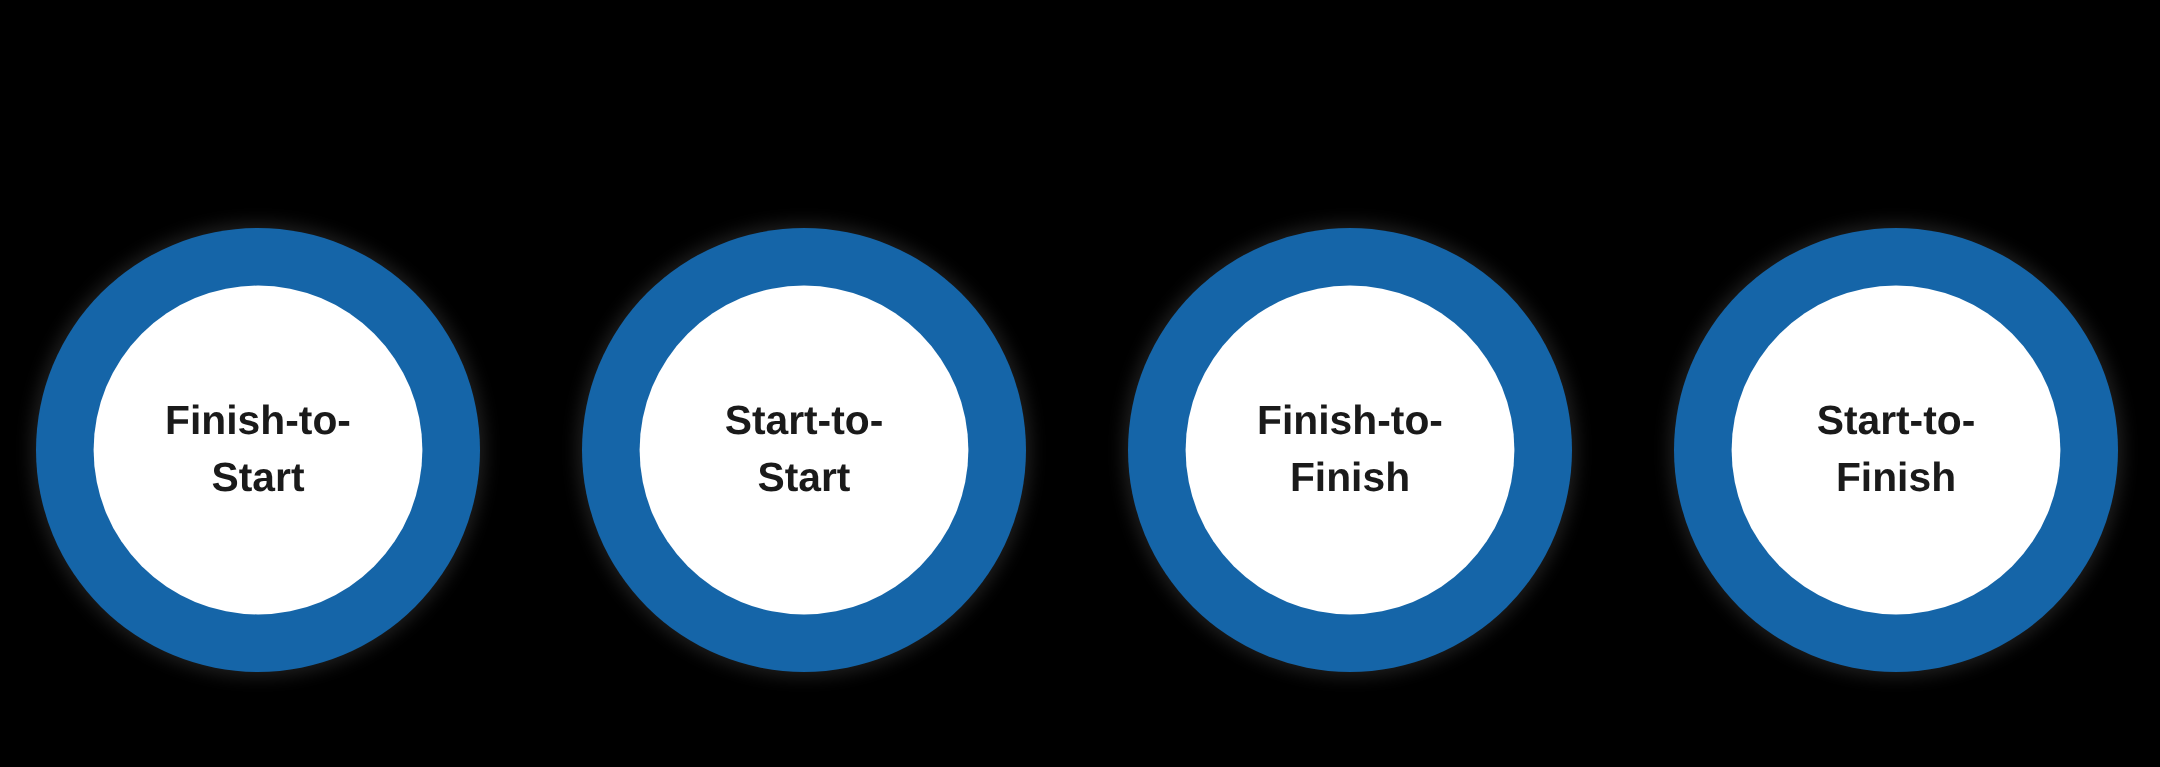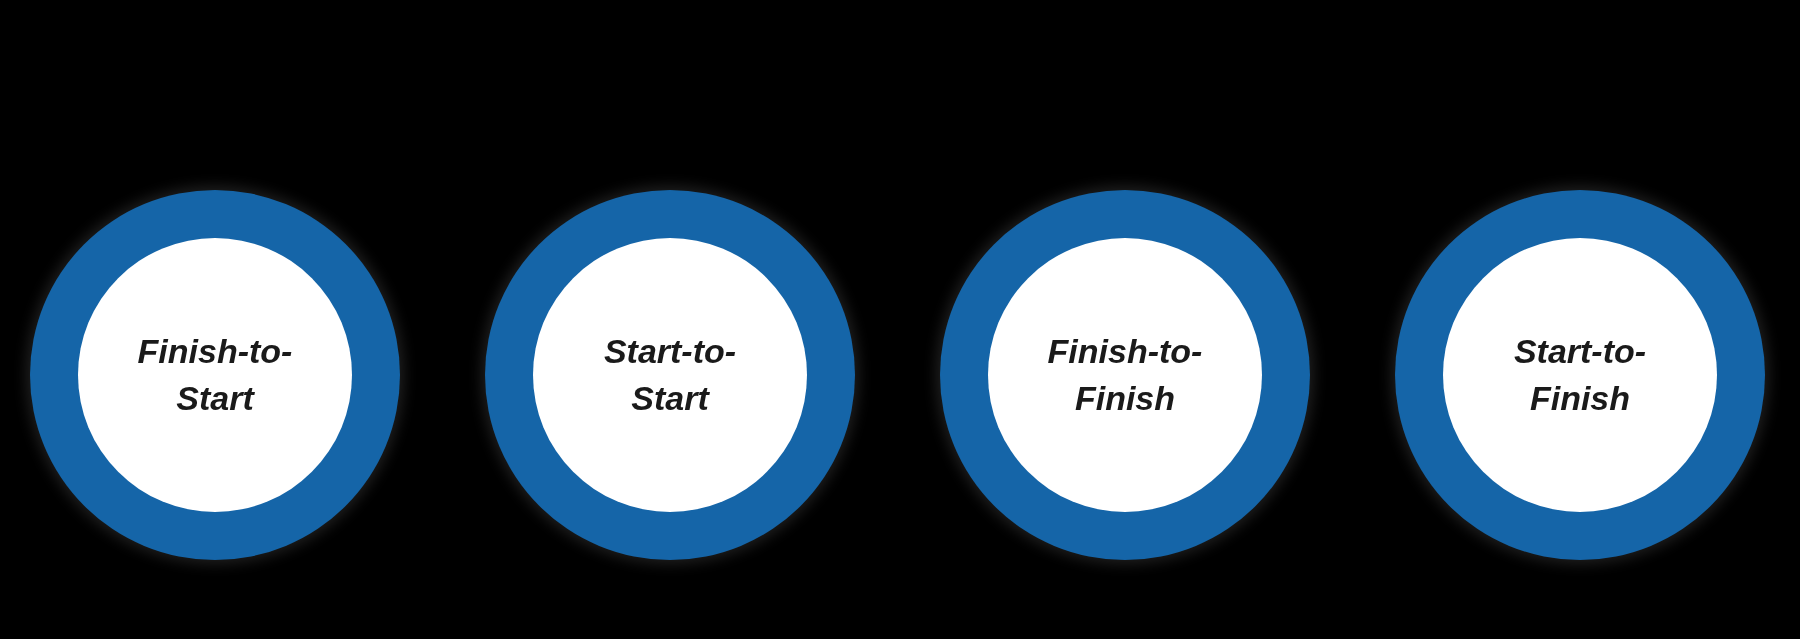--- a/index.html
+++ b/index.html
@@ -1,21 +1,21 @@
 <!DOCTYPE html>
 <html style="--bg: #000000; --ring: #1565a8; --fill: #ffffff; --text: #1a1a1a;"><head>
 <meta charset="utf-8">
 <style>
   :root {
     --bg: #000000;
     --ring: #1565a8;
     --fill: #ffffff;
     --text: #1a1a1a;
   }
-  * { margin: 0; padding: 0; box-sizing: border-box; font-style: italic; }
+  * { margin: 0; padding: 0; box-sizing: border-box; }
   html, body {
     width: 1800px;
     height: 639px;
     overflow: hidden;
     background: var(--bg);
     font-family: "Liberation Sans", sans-serif;
   }
   .canvas {
     position: relative;
     width: 1800px;

